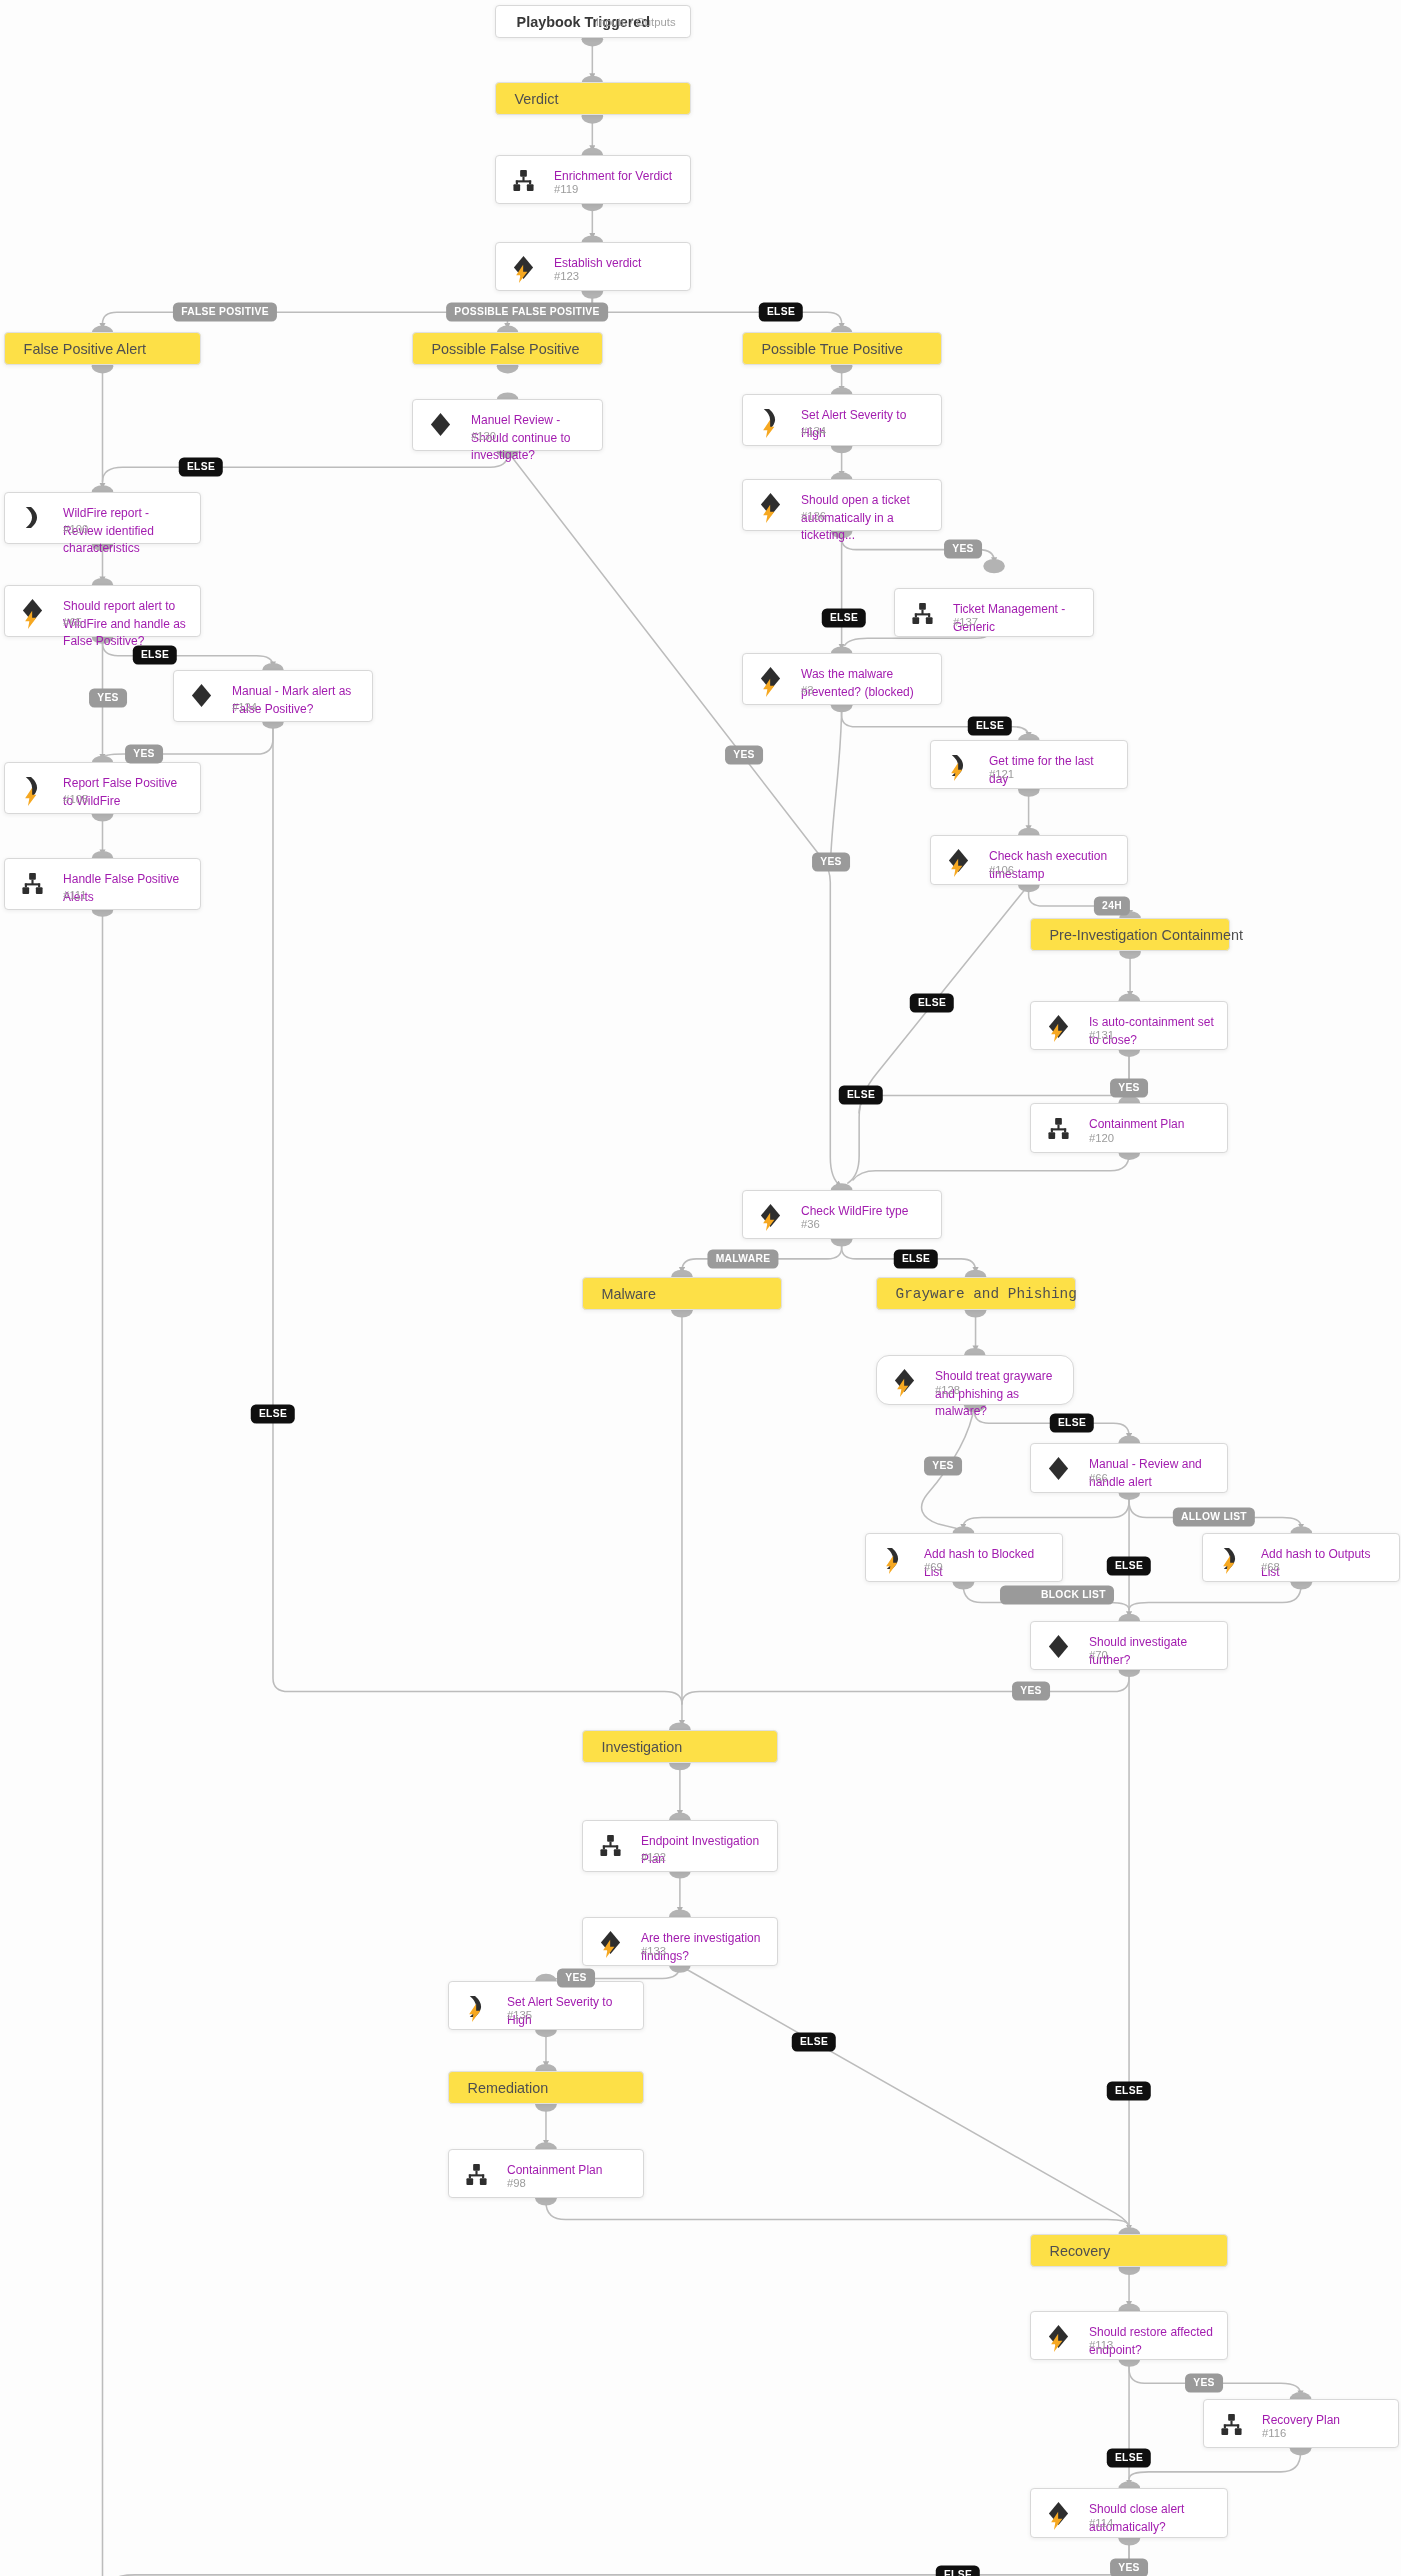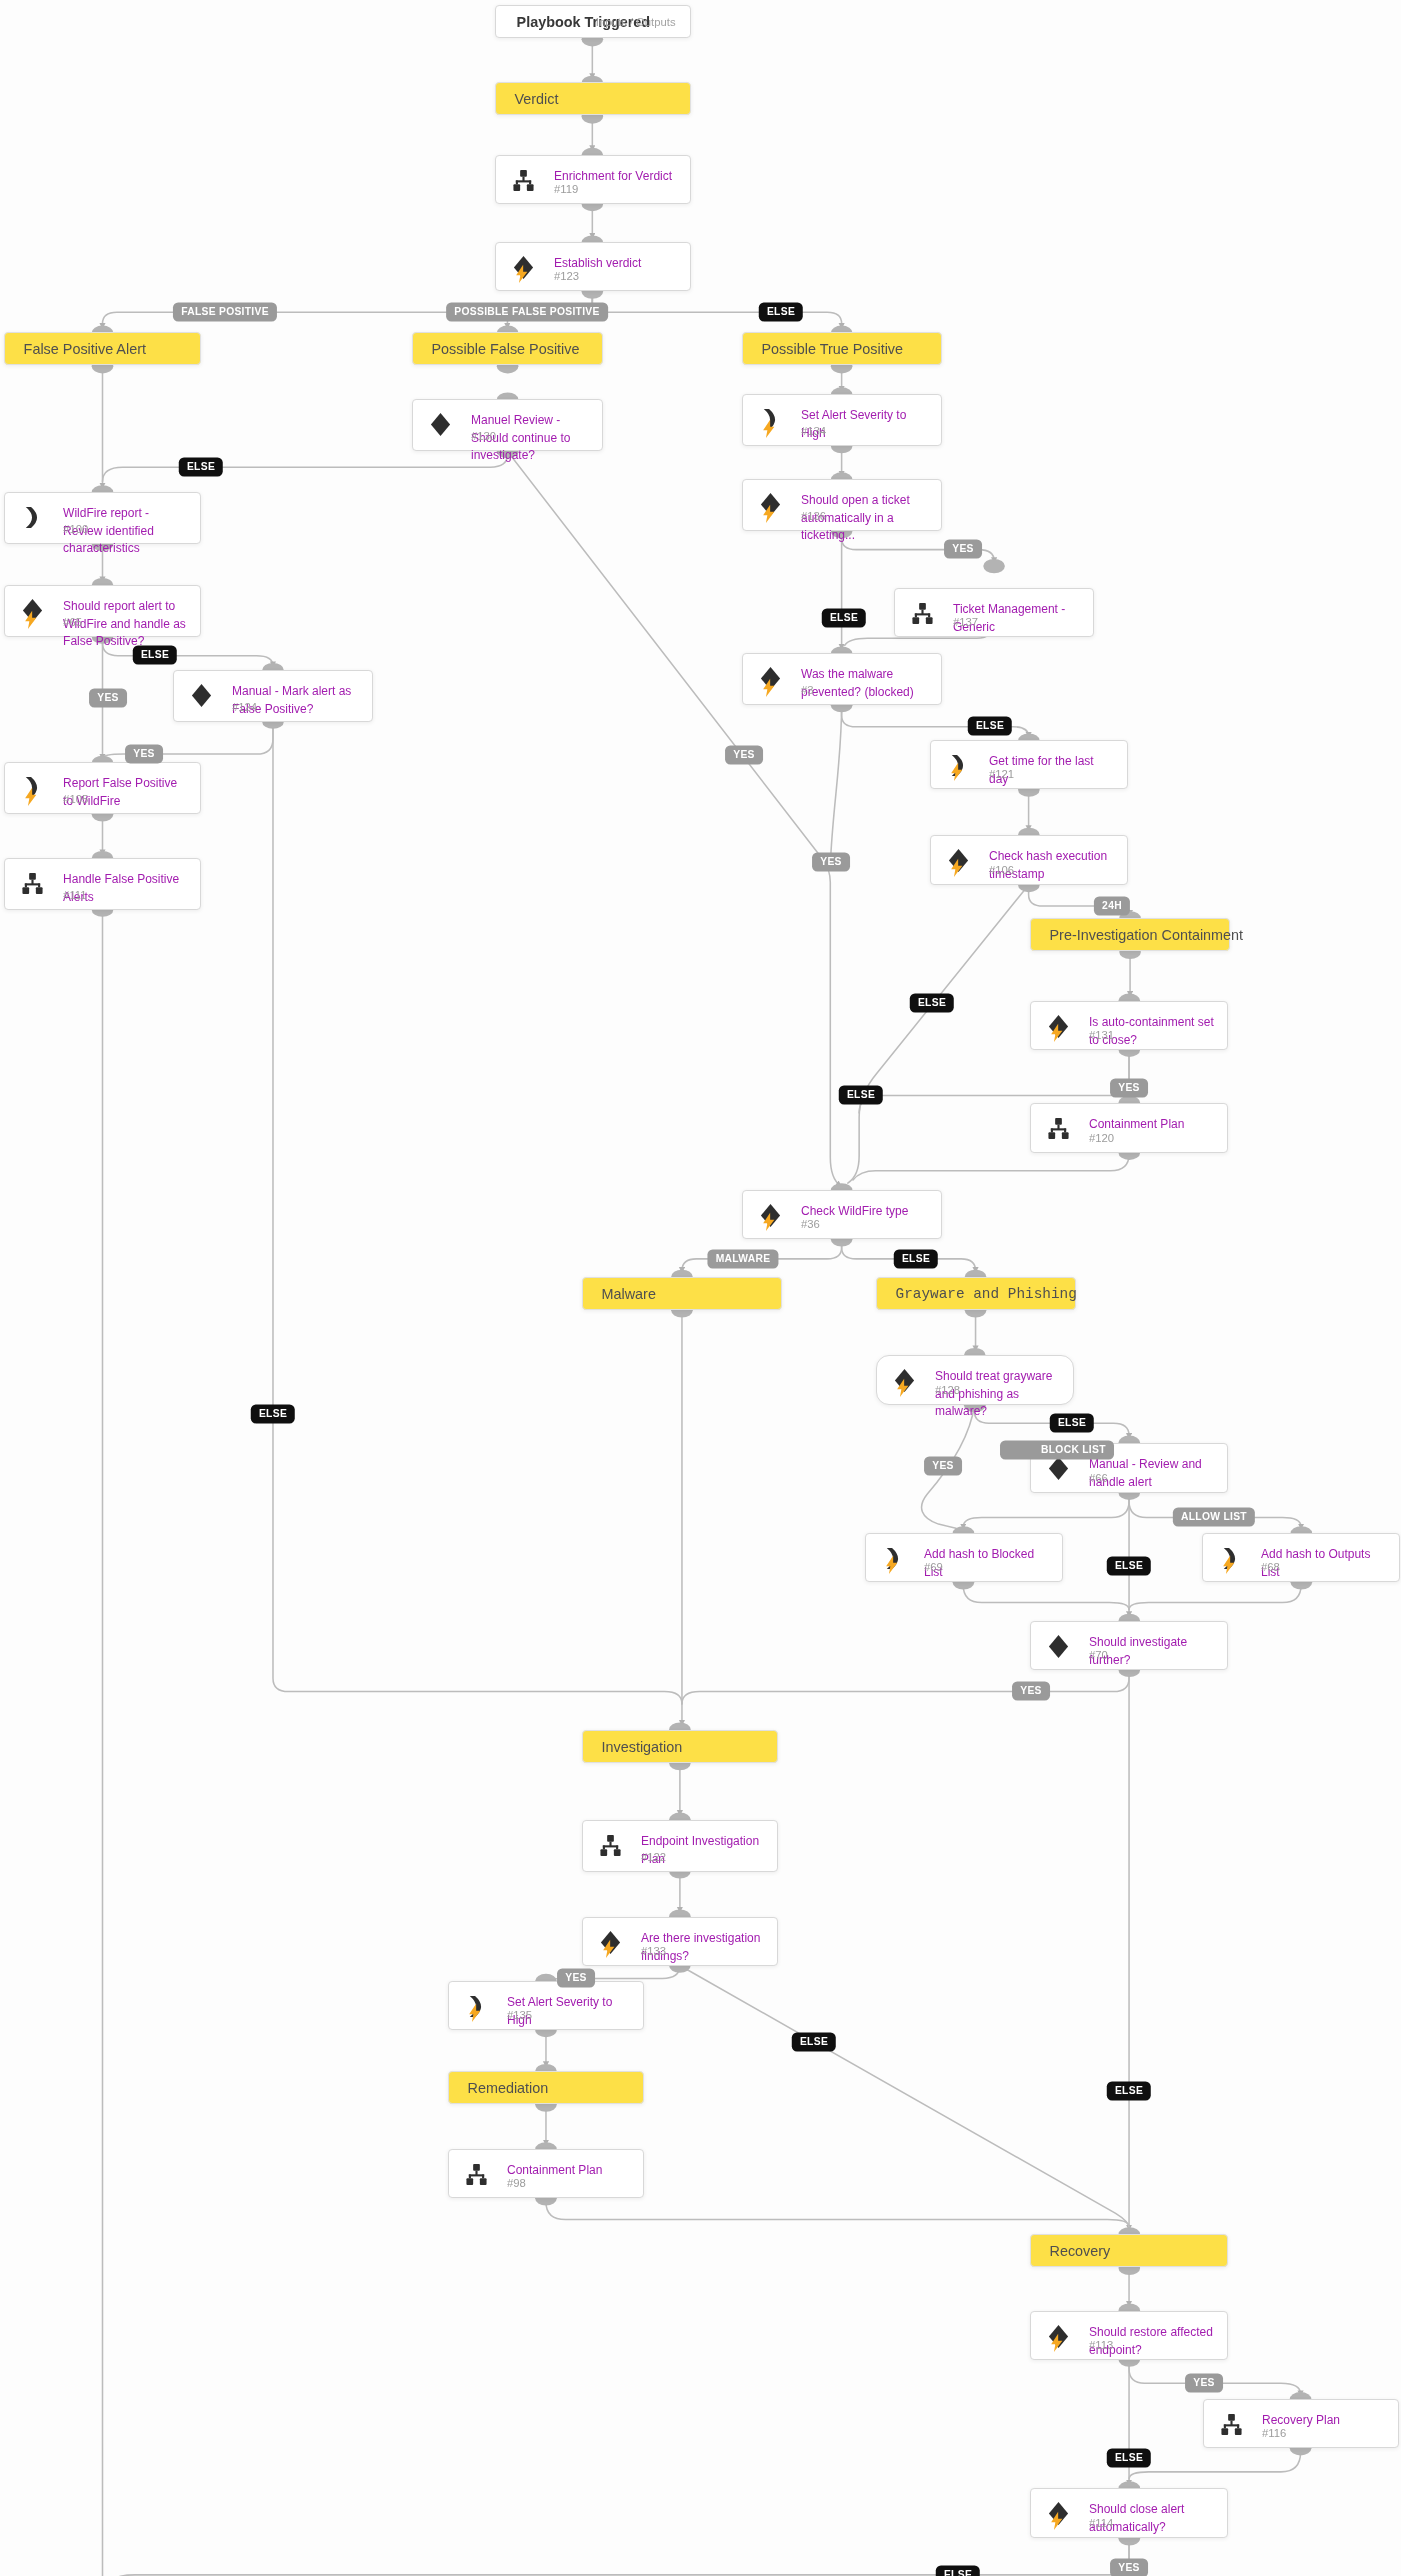--- a/index.html
+++ b/index.html
@@ -620,21 +620,21 @@
       <div class="pill gray" style="left: 831px; top: 862px;">YES</div>
       <div class="pill gray" style="left: 1112px; top: 906px;">24H</div>
       <div class="pill black" style="left: 932px; top: 1003px;">ELSE</div>
       <div class="pill black" style="left: 861px; top: 1095px;">ELSE</div>
       <div class="pill gray" style="left: 1129px; top: 1088px;">YES</div>
       <div class="pill gray" style="left: 743px; top: 1259px;">MALWARE</div>
       <div class="pill black" style="left: 916px; top: 1259px;">ELSE</div>
       <div class="pill black" style="left: 273px; top: 1414px;">ELSE</div>
       <div class="pill black" style="left: 1072px; top: 1423px;">ELSE</div>
       <div class="pill gray" style="left: 943px; top: 1466px;">YES</div>
-      <div class="pill gray" style="left: 1057px; top: 1450px; padding-left: 41px;">BLOCK LIST</div>
+      <div class="pill gray" style="left: 1057px; top: 1595px; padding-left: 41px;">BLOCK LIST</div>
       <div class="pill gray" style="left: 1214px; top: 1517px;">ALLOW LIST</div>
       <div class="pill black" style="left: 1129px; top: 1566px;">ELSE</div>
       <div class="pill gray" style="left: 1031px; top: 1691px;">YES</div>
       <div class="pill gray" style="left: 576px; top: 1978px;">YES</div>
       <div class="pill black" style="left: 814px; top: 2042px;">ELSE</div>
       <div class="pill black" style="left: 1129px; top: 2091px;">ELSE</div>
       <div class="pill black" style="left: 1129px; top: 2458px;">ELSE</div>
       <div class="pill gray" style="left: 1204px; top: 2383px;">YES</div>
       <div class="pill gray" style="left: 1129px; top: 2568px;">YES</div>
       <div class="pill black" style="left: 958px; top: 2575px;">ELSE</div>

